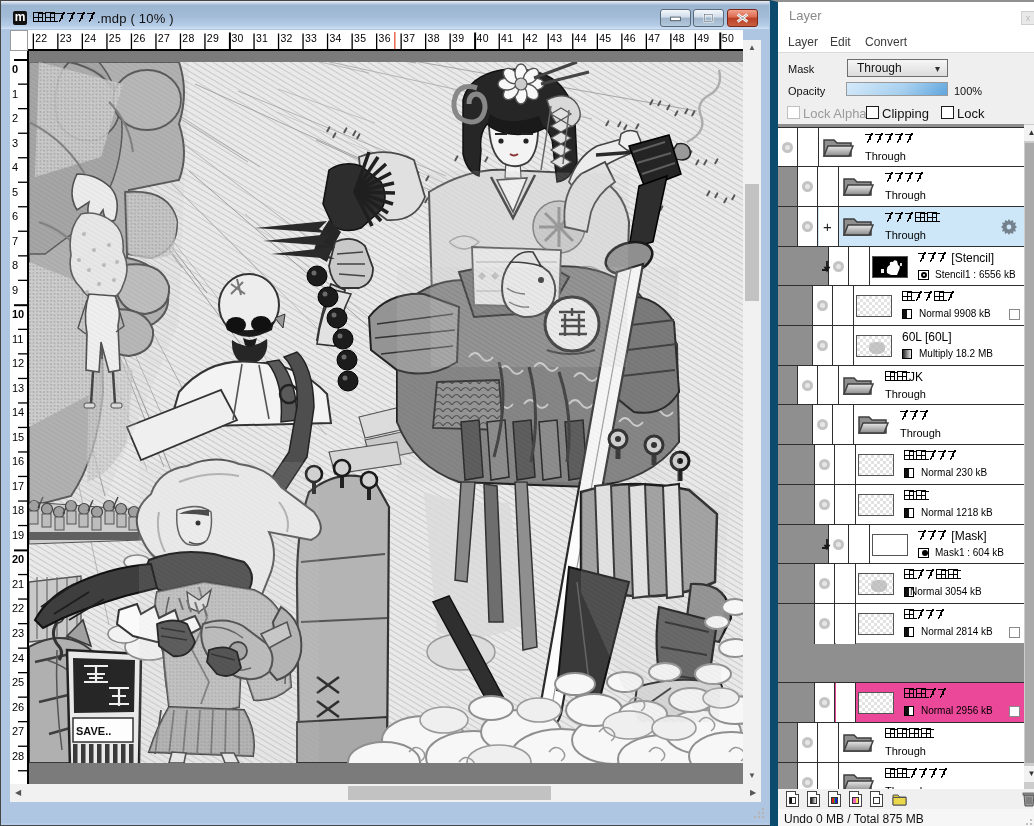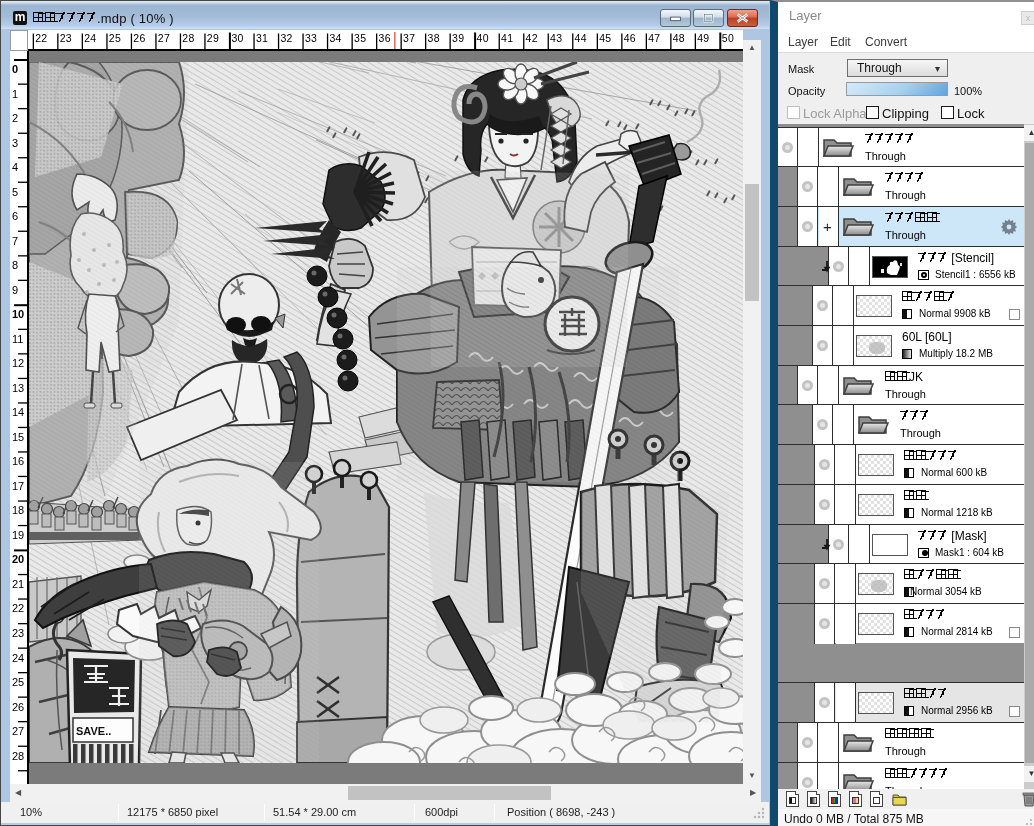--- a/index.html
+++ b/index.html
@@ -668,31 +668,20 @@
   <div id="vsb" class="abs">
       <div class="arr" style="top:0">▲</div>
       <div id="vsbthumb"></div>
       <div class="arr" style="top:728px">▼</div>
     </div>
   <div id="hsb" class="abs">
       <div class="arr" style="left:0">◀</div>
       <div id="hsbthumb"></div>
       <div class="arr" style="left:735px">▶</div>
     </div>
-  <div id="statusbar" class="abs">
-    <span style="left:19px">10%</span>
-    <span style="left:126px">12175 * 6850 pixel</span>
-    <span style="left:272px">51.54 * 29.00 cm</span>
-    <span style="left:424px">600dpi</span>
-    <span style="left:506px">Position ( 8698, -243 )</span>
-    <div class="sep" style="left:117px"></div>
-      <div class="sep" style="left:263px"></div>
-    <div class="sep" style="left:413px"></div>
-      <div class="sep" style="left:493px"></div>
-  </div>
   <div id="botedge" class="abs"></div>
   <svg class="abs" style="left:752px;top:806px" width="14" height="14">
       <g fill="#b5b5b5">
         <circle cx="11" cy="3" r="1.2"></circle>
         <circle cx="7" cy="7" r="1.2"></circle>
         <circle cx="11" cy="7" r="1.2"></circle>
         <circle cx="3" cy="11" r="1.2"></circle>
         <circle cx="7" cy="11" r="1.2"></circle>
         <circle cx="11" cy="11" r="1.2"></circle>
       </g>
@@ -829,21 +818,21 @@
         <div class="linfo" style="left:122px;font-size:11px">Through</div>
       </div>
       <div class="lrow" style="top:320.1px;height:40.0px;background:#fff">
         <div class="gut" style="width:37px"></div>
         <div class="eyecol" style="left:37px;background:#fff"></div>
         <div class="eye" style="left:41px"></div>
         <div class="col2" style="left:58px;background:#fff"></div>
         <div class="thumb" style="left:80px"></div>
         <div class="lname" style="left:126px"><span class="kj"></span><span class="kj"></span><span class="kn"></span><span class="kn"></span><span class="kn"></span></div>
         <div style="position:absolute;left:126px;top:23px;width:10px;height:10px;border:1px solid #000;background:linear-gradient(90deg,#111 0 45%,#fff 45%)"></div>
-        <div class="linfo" style="left:143px">Normal 600 kB</div>
+        <div class="linfo" style="left:143px">Normal 230 kB</div>
       </div>
       <div class="lrow" style="top:359.8px;height:40.0px;background:#fff">
         <div class="gut" style="width:37px"></div>
         <div class="eyecol" style="left:37px;background:#fff"></div>
         <div class="eye" style="left:41px"></div>
         <div class="col2" style="left:58px;background:#fff"></div>
         <div class="thumb" style="left:80px"></div>
         <div class="lname" style="left:126px"><span class="kj"></span><span class="kj"></span></div>
         <div style="position:absolute;left:126px;top:23px;width:10px;height:10px;border:1px solid #000;background:linear-gradient(90deg,#111 0 45%,#fff 45%)"></div>
         <div class="linfo" style="left:143px">Normal 1218 kB</div>
@@ -880,21 +869,21 @@
         <div class="gut" style="width:37px"></div>
         <div class="eyecol" style="left:37px;background:#fff"></div>
         <div class="eye" style="left:41px"></div>
         <div class="col2" style="left:58px;background:#fff"></div>
         <div class="thumb" style="left:80px"></div>
         <div class="lname" style="left:126px"><span class="kj"></span><span class="kn"></span><span class="kn"></span><span class="kn"></span></div>
         <div style="position:absolute;left:126px;top:23px;width:10px;height:10px;border:1px solid #000;background:linear-gradient(90deg,#111 0 45%,#fff 45%)"></div>
         <div class="linfo" style="left:143px">Normal 2814 kB</div>
         <div style="position:absolute;left:231px;top:23px;width:11px;height:11px;border:1px solid #8a8a8a;background:#fff"></div>
       </div>
-      <div class="lrow" style="top:558.3px;height:40.0px;background:#e5e5e5">
+      <div class="lrow" style="top:558.3px;height:40.0px;background:#ec4899">
         <div class="gut" style="width:37px"></div>
         <div class="eyecol" style="left:37px;background:#fff"></div>
         <div class="eye" style="left:41px"></div>
         <div class="col2" style="left:58px;background:#fff"></div>
         <div class="thumb" style="left:80px"></div>
         <div class="lname" style="left:126px"><span class="kj"></span><span class="kj"></span><span class="kn"></span><span class="kn"></span></div>
         <div style="position:absolute;left:126px;top:23px;width:10px;height:10px;border:1px solid #000;background:linear-gradient(90deg,#111 0 45%,#fff 45%)"></div>
         <div class="linfo" style="left:143px">Normal 2956 kB</div>
         <div style="position:absolute;left:231px;top:23px;width:11px;height:11px;border:1px solid #8a8a8a;background:#fff"></div>
       </div>

